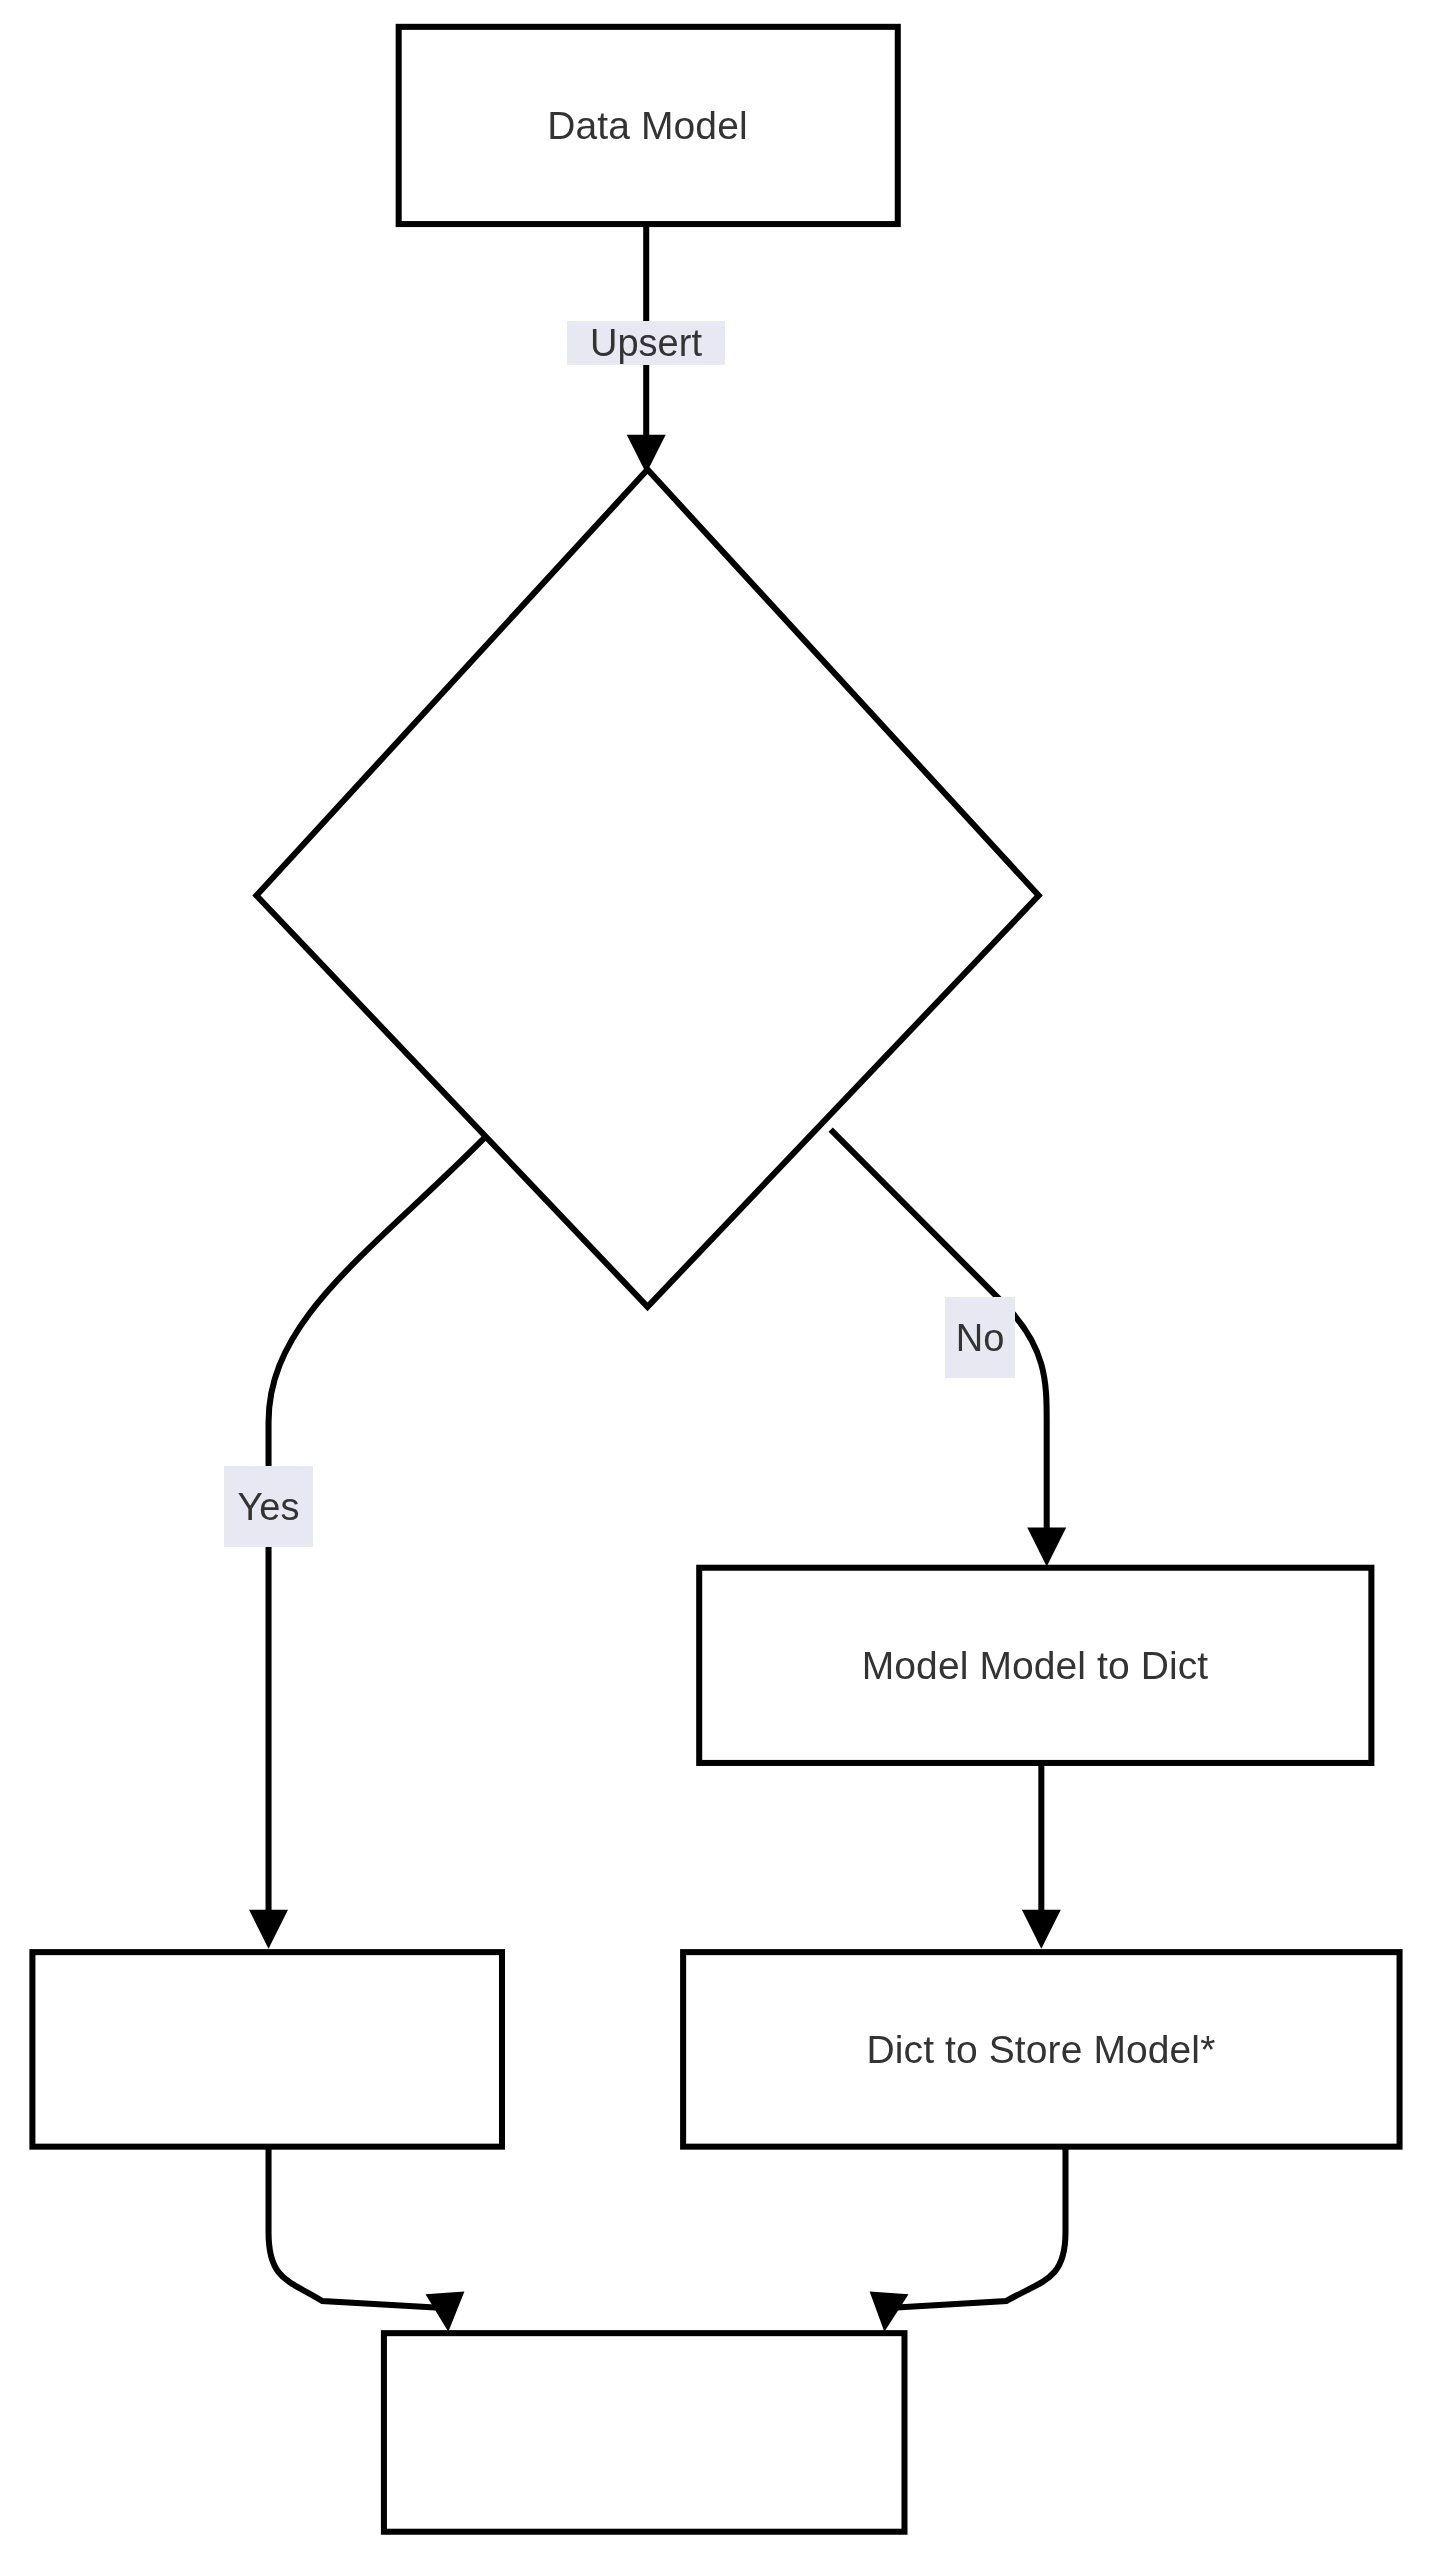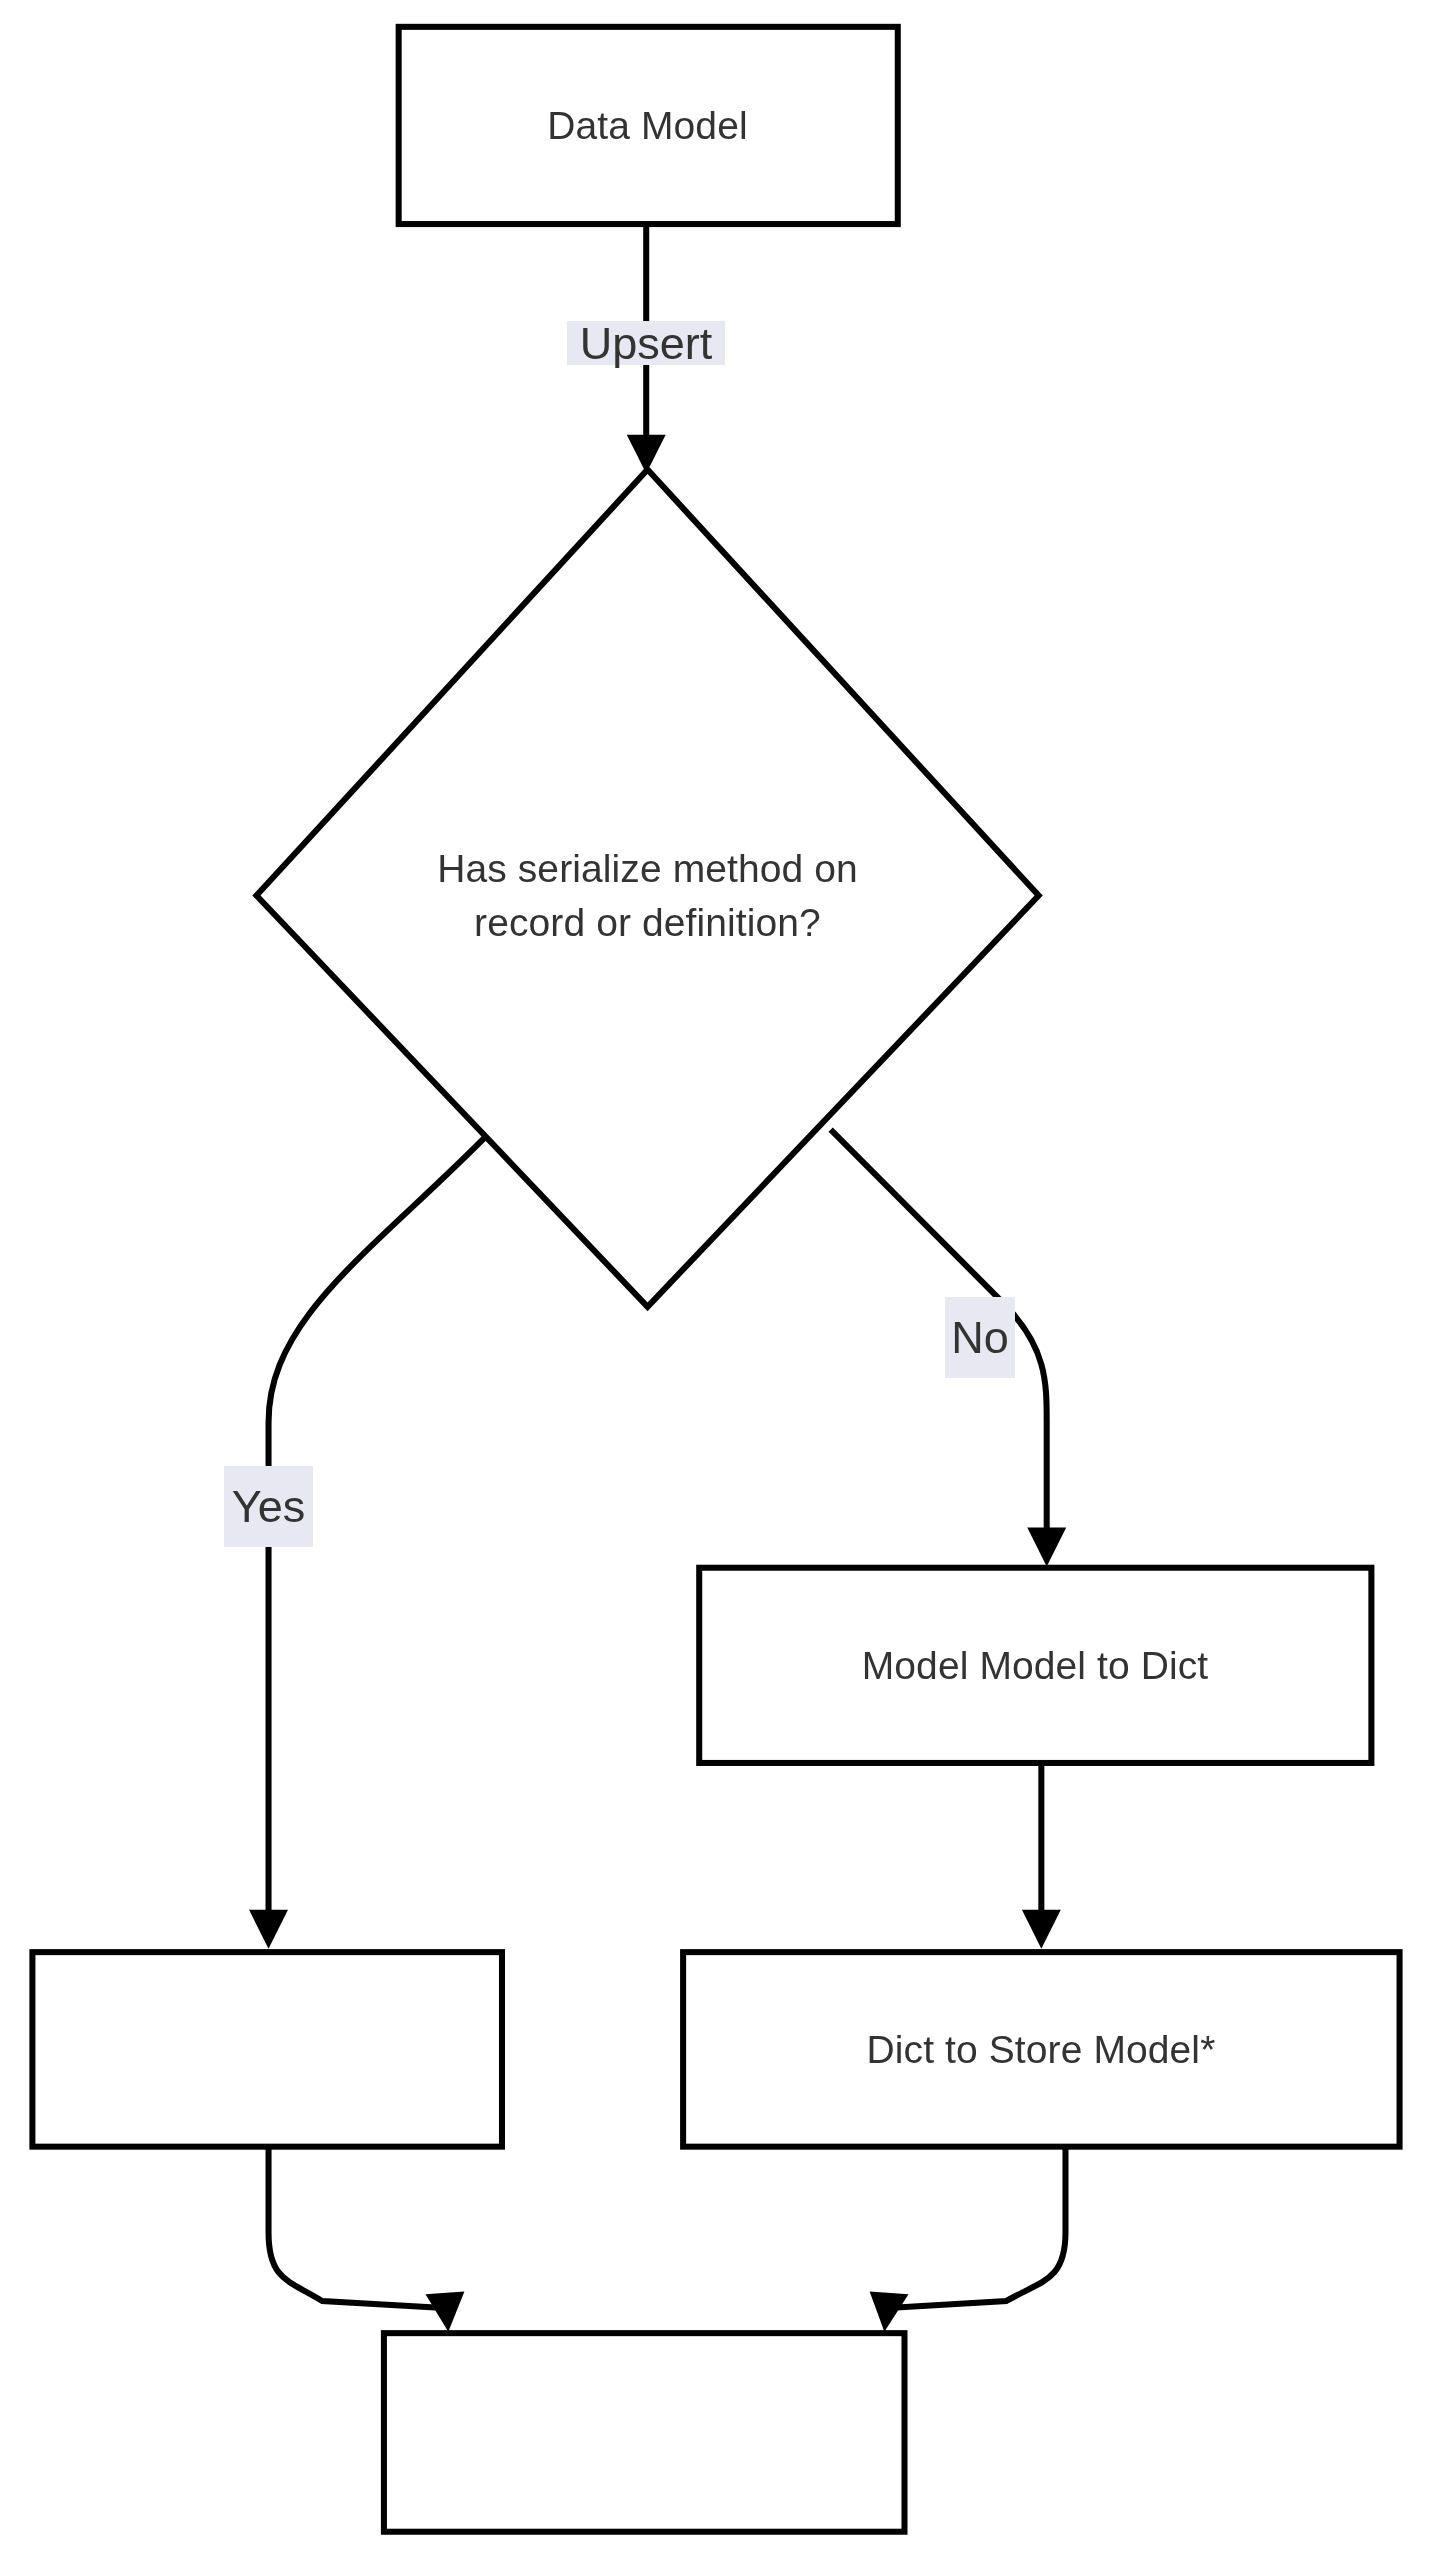--- a/index.html
+++ b/index.html
@@ -57,21 +57,21 @@
     white-space: pre-line;
   }
   .edge-label {
     position: absolute;
     display: flex;
     align-items: center;
     justify-content: center;
     background: #e8e8f2;
     color: #333333;
     font-family: "Liberation Sans", sans-serif;
-    font-size: 45px;
+    font-size: 38px;
     line-height: 1;
     padding: 1.3px 4px;
     box-sizing: border-box;
   }
 </style>
 </head>
 <body>
 
 <div id="canvas">
 
@@ -115,22 +115,20 @@
 
     <rect class="node-shape" x="48" y="2910" width="700" height="290"></rect>
 
     <rect class="node-shape" x="1018" y="2910" width="1068" height="290"></rect>
 
     <rect class="node-shape" x="572" y="3478" width="776" height="296"></rect>
   </svg>
 
   <div class="node-label" style="left:398px; top:27px; width:499px; height:197px;">Data Model</div>
 
-  <div class="node-label" style="left:312px; top:798px; width:671px; height:195px;">Has serialize method on
-record or definition?</div>
 
   <div class="node-label" style="left:699px; top:1568px; width:672px; height:195px;">Model Model to Dict</div>
 
 
   <div class="node-label" style="left:683px; top:1952px; width:716px; height:195px;text-align:right;">Dict to Store Model*</div>
 
 
   <div class="edge-label" style="left:567px; top:321px; width:158px; height:44px;">Upsert</div>
 
   <div class="edge-label" style="left:224px; top:1466px; width:89px; height:81px;">Yes</div>

